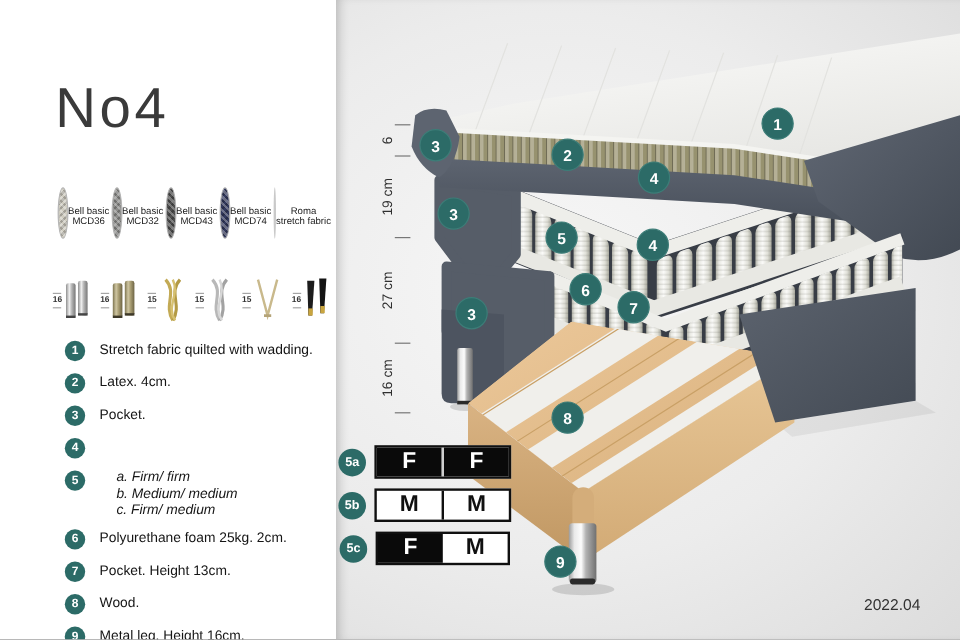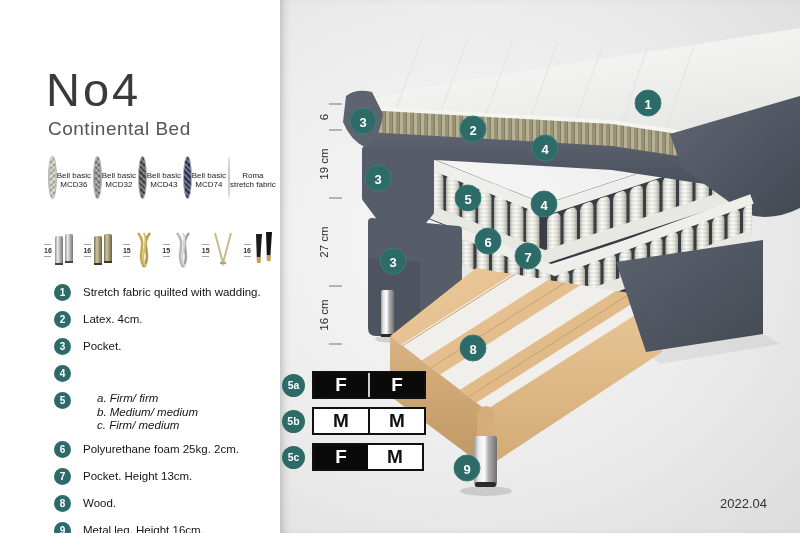--- a/index.html
+++ b/index.html
@@ -38,41 +38,40 @@
   .feat-options div{margin-bottom:0;font-style:italic;}
   .feat-row.r5{margin-bottom:8px;}
 
   
   .right-panel{position:absolute;left:280px;top:0;width:520px;height:533px;
      background:radial-gradient(ellipse at 35% 45%, #f7f7f7 0%, #ececec 55%, #dcdcdc 100%);
      box-shadow:inset 7px 0 9px -5px rgba(0,0,0,.22);}
   .bed-svg{position:absolute;left:0;top:0;}
 
   .ftable{position:absolute;left:2px;top:371px;display:flex;flex-direction:column;gap:8px;}
-  .frow{display:flex;align-items:center;}
+  .frow{display:flex;align-items:center;justify-content:center;}
   .fbadge{width:23px;height:23px;border-radius:50%;background:#2c6b67;color:#fff;font-size:10.5px;
      font-weight:bold;display:flex;align-items:center;justify-content:center;margin-right:7px;}
   .fcells{display:flex;border:2px solid #101010;background:#fff;}
   .fcell{width:54px;height:24px;display:flex;align-items:center;justify-content:center;
      font-size:19px;font-weight:600;color:#101010;}
   .fcell.dark{background:#0a0a0a;color:#fff;}
   .frow-a .fcell+.fcell{border-left:2px solid #cfcfcf;}
   .frow-b .fcell+.fcell{border-left:2px solid #101010;}
   .frow-c .fcell+.fcell{border-left:none;}
 
   .version{position:absolute;left:440px;top:496px;font-size:13px;color:#333;}
 </style>
 </head>
 <body>
 
 <div class="canvas">
 
   <div class="left-panel">
     <div class="title">No4</div>
-    <div class="subtitle">Continental Bed</div>
 
     <div class="swatches">
       <div class="swatch sw1">
         <div class="sw-circle"></div>
         <div class="sw-lbl">
           <div>Bell basic</div>
             <div>MCD36</div>
         </div>
       </div>
       <div class="swatch sw2">

